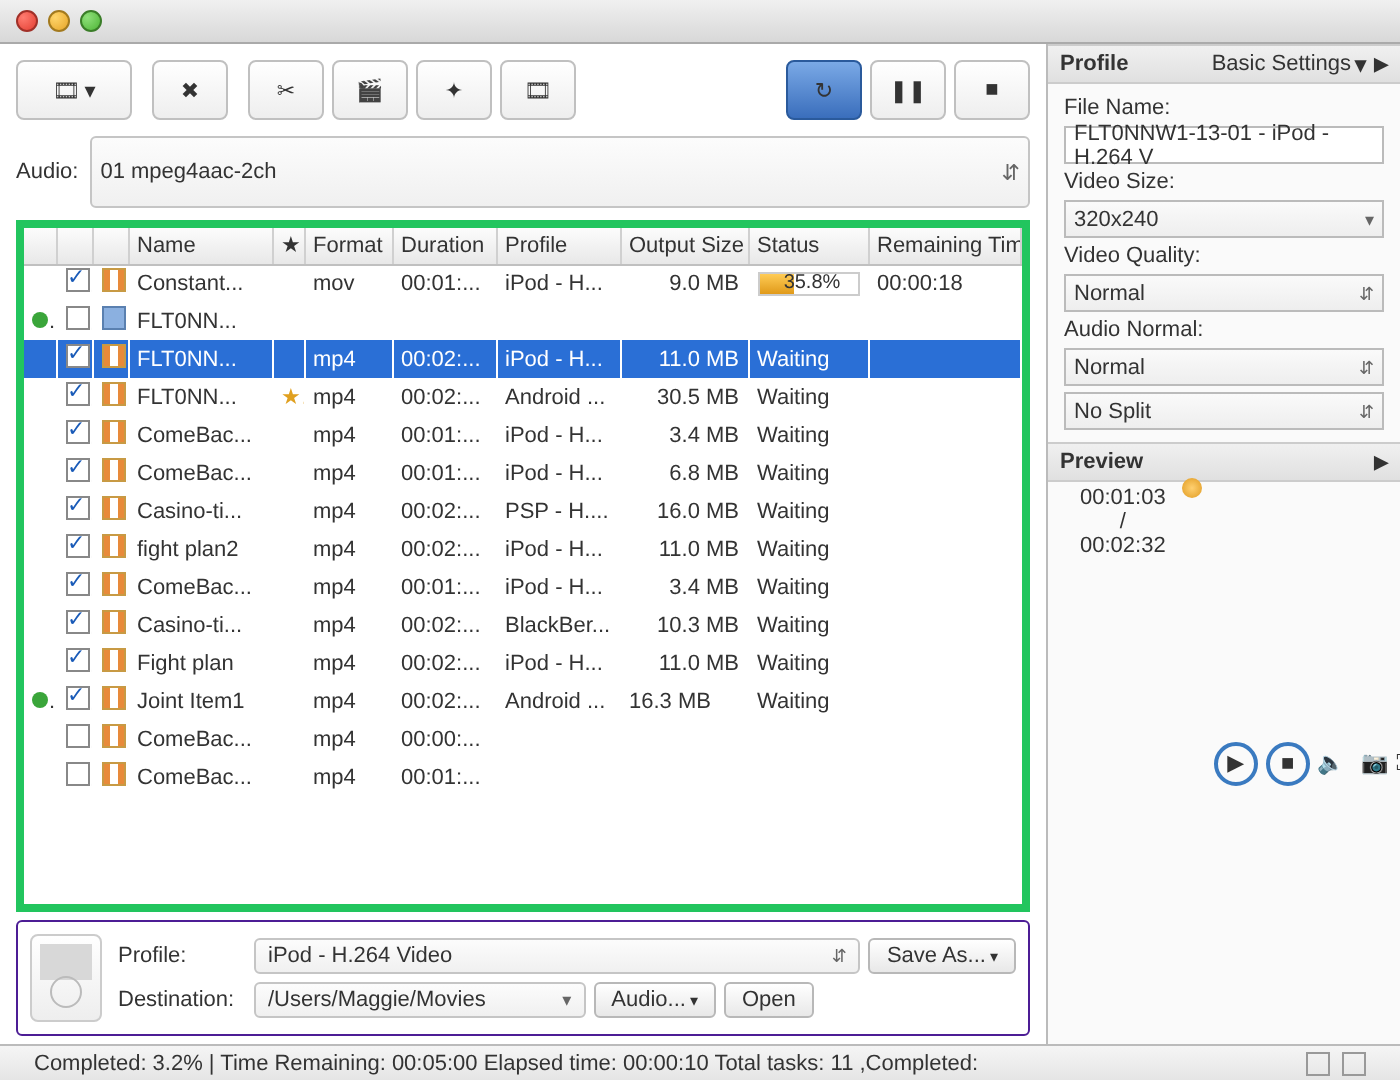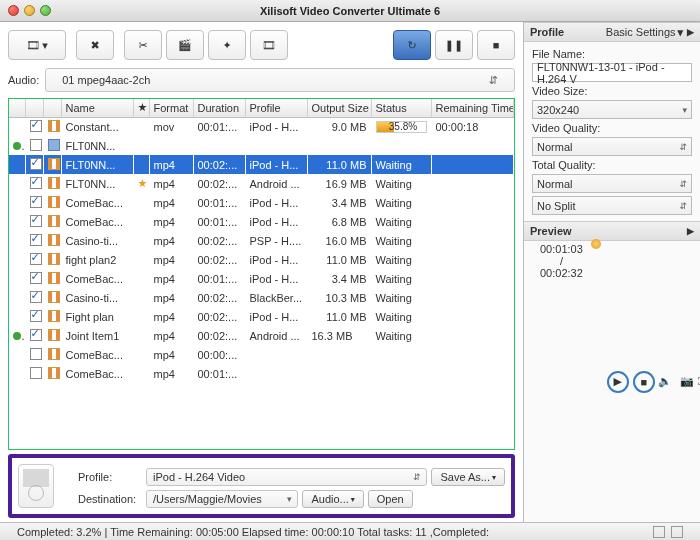--- a/index.html
+++ b/index.html
@@ -14,42 +14,42 @@
 .main{display:flex;height:calc(100% - 22px - 18px)}
 .left{flex:1;display:flex;flex-direction:column;border-right:1px solid #bbb;min-width:0;padding:6px 8px 4px 8px}
 .right{width:176px;display:flex;flex-direction:column;background:#fafafa}
 .toolbar{display:flex;gap:10px;align-items:center;padding:2px 0 8px 0}
 .tbtn{width:38px;height:30px;border:1px solid #c0c0c0;border-radius:4px;background:linear-gradient(#fff,#eee);display:flex;align-items:center;justify-content:center;font-size:16px}
 .tbtn.wide{width:58px}
 .tbtn.blue{background:linear-gradient(#7aa9e6,#3a6ebc);border-color:#2a5a9c;color:#fff}
 .tgrp{display:flex;gap:4px}
 .spacer{flex:1}
 .audio-row{display:flex;align-items:center;gap:6px;margin-bottom:6px}
-.audio-sel{flex:1;height:24px;border:1px solid #c5c5c5;border-radius:3px;background:linear-gradient(#fcfcfc,#f0f0f0);display:flex;align-items:center;padding:0 16px;color:#999}
+.audio-sel{flex:1;height:36px;border:1px solid #c5c5c5;border-radius:3px;background:linear-gradient(#fcfcfc,#f0f0f0);display:flex;align-items:center;padding:0 4px;color:#999}
 .audio-sel .arr{margin-left:auto;color:#666}
-.tbl-wrap{flex:1;border:1px solid #22c55e;overflow:hidden;background:#fff;display:flex;flex-direction:column}
+.tbl-wrap{flex:1;border:4px solid #22c55e;overflow:hidden;background:#fff;display:flex;flex-direction:column}
 table{width:100%;border-collapse:collapse;table-layout:fixed}
 thead th{background:linear-gradient(#fcfcfc,#e8e8e8);border-right:1px solid #d0d0d0;border-bottom:1px solid #c0c0c0;height:18px;font-weight:normal;text-align:left;padding:0 4px;overflow:hidden;white-space:nowrap}
 tbody td{height:19px;padding:0 4px;border-right:1px solid transparent;overflow:hidden;white-space:nowrap;text-overflow:ellipsis}
 tbody tr.sel td{background:#2a6fd6;color:#fff}
 .cb{width:12px;height:12px;border:1px solid #888;background:#fff;display:inline-block;position:relative}
 .cb.on::after{content:"✓";position:absolute;top:-3px;left:0;color:#1a5bb8;font-size:11px}
 .ficon{width:12px;height:12px;display:inline-block;background:#f5c56b;border:1px solid #c89a44}
 .ficon.vid{background:linear-gradient(90deg,#e88a3a 0 30%,#fff 30% 70%,#e88a3a 70%)}
 .folder{background:#8bb0e0;border-color:#5a80b0}
 .prog{height:12px;background:#fff;border:1px solid #ccc;position:relative}
 .prog .bar{position:absolute;left:0;top:0;bottom:0;background:linear-gradient(#ffcc55,#e09a1a)}
 .prog .txt{position:absolute;left:4px;right:0;text-align:center;font-size:10px;top:-1px}
 .marker{width:8px;height:8px;border-radius:50%;background:#3aa53a;display:inline-block}
 .cpu-row{display:flex;align-items:center;gap:6px;padding:4px 2px;border-top:1px solid #d0d0d0}
 .cpu-bars{display:flex;gap:1px}
 .cpu-bars span{width:6px;height:12px;background:#111}
 .cpu-bars span.on{background:linear-gradient(#4af04a,#0a9a0a)}
 .wrench{margin-left:auto}
-.dest-box{border:4px solid #4c1d95;border-radius:3px;padding:6px;display:flex;gap:24px;align-items:flex-end;margin-top:4px}
+.dest-box{border:1px solid #4c1d95;border-radius:3px;padding:6px;display:flex;gap:8px;align-items:center;margin-top:4px}
 .ipod{width:36px;height:44px;border:1px solid #ccc;border-radius:4px;background:linear-gradient(#fff,#eee);position:relative}
 .ipod::before{content:"";position:absolute;top:4px;left:4px;right:4px;height:18px;background:#d8d8d8}
 .ipod::after{content:"";position:absolute;bottom:6px;left:50%;transform:translateX(-50%);width:14px;height:14px;border:1px solid #bbb;border-radius:50%}
 .dest-fields{flex:1;display:flex;flex-direction:column;gap:4px}
 .frow{display:flex;align-items:center;gap:4px}
 .fsel{flex:1;height:18px;border:1px solid #c5c5c5;border-radius:3px;background:linear-gradient(#fcfcfc,#f0f0f0);display:flex;align-items:center;padding:0 6px;color:#999}
 .fsel .arr{margin-left:auto;color:#666;font-size:9px}
 .sbtn{height:18px;padding:0 8px;border:1px solid #b8b8b8;border-radius:3px;background:linear-gradient(#fff,#e8e8e8);display:flex;align-items:center}
 .sect-hdr{height:20px;background:linear-gradient(#f0f0f0,#e0e0e0);border-top:1px solid #ccc;border-bottom:1px solid #ccc;display:flex;align-items:center;padding:0 6px;font-weight:bold}
 .sect-hdr .arrow{margin-left:auto;font-size:9px}
@@ -74,21 +74,20 @@
 </style>
 </head>
 <body>
 
 <div class="titlebar">
   <div class="traffic">
     <div class="tlight tl-r"></div>
     <div class="tlight tl-y"></div>
     <div class="tlight tl-g"></div>
   </div>
-  <div class="title">Xilisoft Video Converter Ultimate 6</div>
 </div>
 
 <div class="main">
   <div class="left">
     <div class="toolbar">
       <div class="tbtn wide">
           <span>🎞</span>
           <span style="margin-left:2px">▾</span>
         </div>
       <div class="tbtn" style="color:#c0392b">
@@ -207,21 +206,21 @@
             </tr>
             <tr>
               <td style="text-align:center"></td>
               <td><span class="cb on"></span></td>
               <td><span class="ficon vid"></span></td>
               <td>FLT0NN...</td>
               <td class="star">★</td>
               <td>mp4</td>
               <td>00:02:...</td>
               <td>Android ...</td>
-              <td style="text-align:right">16.9 MB</td>
+              <td style="text-align:right">30.5 MB</td>
               <td>Waiting</td>
               <td></td>
             </tr>
             <tr>
               <td style="text-align:center"></td>
               <td><span class="cb on"></span></td>
               <td><span class="ficon vid"></span></td>
               <td>ComeBac...</td>
               <td class="star"></td>
               <td>mp4</td>
@@ -400,21 +399,21 @@
       <label>Video Size:</label>
       <div class="psel">
           <span>320x240</span>
           <span class="arr">▾</span>
         </div>
       <label>Video Quality:</label>
       <div class="psel">
           <span>Normal</span>
           <span class="arr">⇵</span>
         </div>
-      <label>Total Quality:</label>
+      <label>Audio Normal:</label>
       <div class="psel">
           <span>Normal</span>
           <span class="arr">⇵</span>
         </div>
       <div class="psel">
           <span>No Split</span>
           <span class="arr">⇵</span>
         </div>
     </div>
     <div class="sect-hdr">

